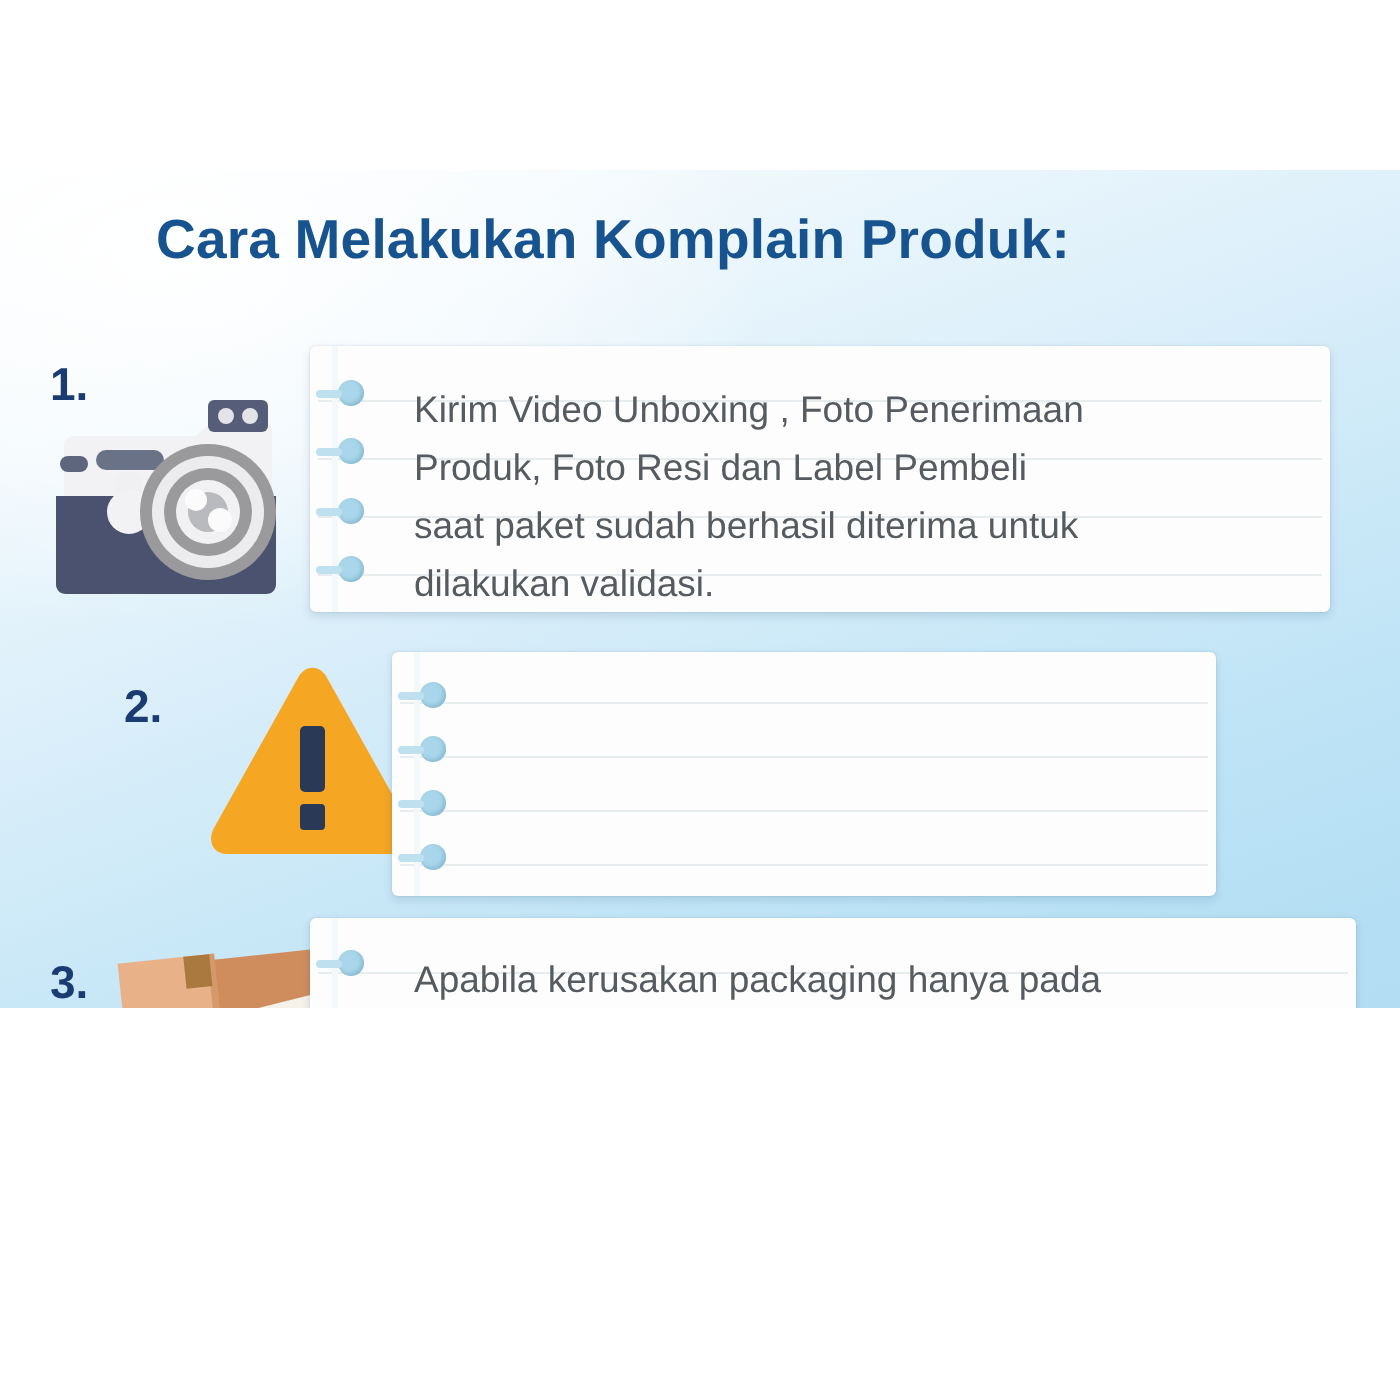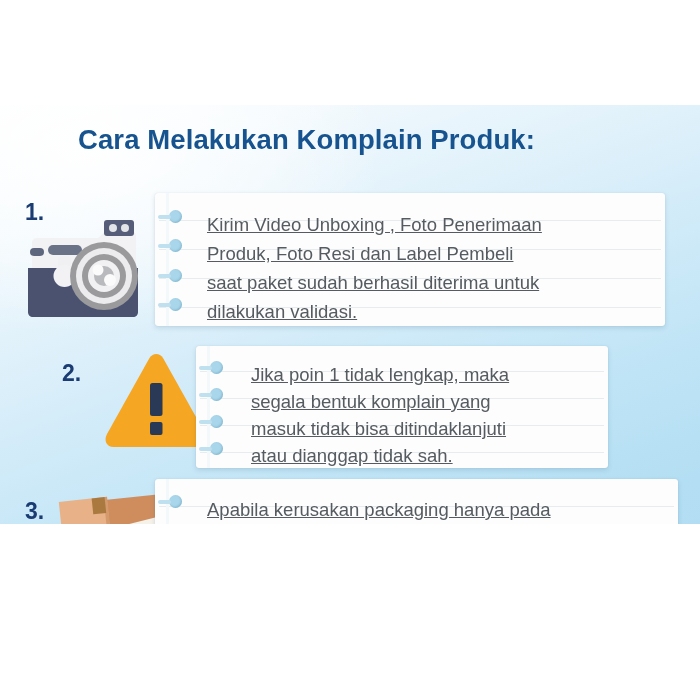--- a/index.html
+++ b/index.html
@@ -13,21 +13,20 @@
     overflow: hidden;
     font-family: "Liberation Sans", sans-serif;
   }
 
   #canvas {
     position: relative;
     width: 700px;
     height: 504px;
     background: #ffffff;
     overflow: hidden;
-    margin-top: 20px;
   }
 
   
   #bg-band {
     position: absolute;
     left: 0;
     top: 85px;
     width: 700px;
     height: 528px;
     background:
@@ -128,21 +127,20 @@
     border-radius: 2px;
     background: #bfe0ee;
   }
 
   .card-text {
     position: absolute;
     color: #555b60;
     font-size: 18.5px;
     line-height: 29px;
     white-space: pre-line;
-    text-decoration: underline;
   }
 
   
   .camera { position: absolute; }
 
   
   .warn { position: absolute; }
 
   
   .box { position: absolute; }
@@ -227,24 +225,20 @@
         <i style="top:79px;"></i>
           <i style="top:106px;"></i>
       </div>
       <div class="rings" style="left:0;">
         <div class="strip"></div>
         <div class="ring" style="left:14px;top:15px;"></div>
         <div class="ring" style="left:14px;top:42px;"></div>
         <div class="ring" style="left:14px;top:69px;"></div>
         <div class="ring" style="left:14px;top:96px;"></div>
       </div>
-      <div class="card-text" style="left:55px;top:15px;right:8px;line-height:27px;">Jika poin 1 tidak lengkap, maka
-segala bentuk komplain yang
-masuk tidak bisa ditindaklanjuti
-atau dianggap tidak sah.</div>
     </div>
   </div>
 
   <div class="step" style="left:0;top:0;">
 
     <div class="step-num" style="left:25px;top:478px;">3.</div>
 
     <div class="box" style="left:55px;top:462px;width:125px;height:115px;">
       <svg width="125" height="115" viewBox="0 0 125 115">
         <g transform="rotate(-6 62 57)">

